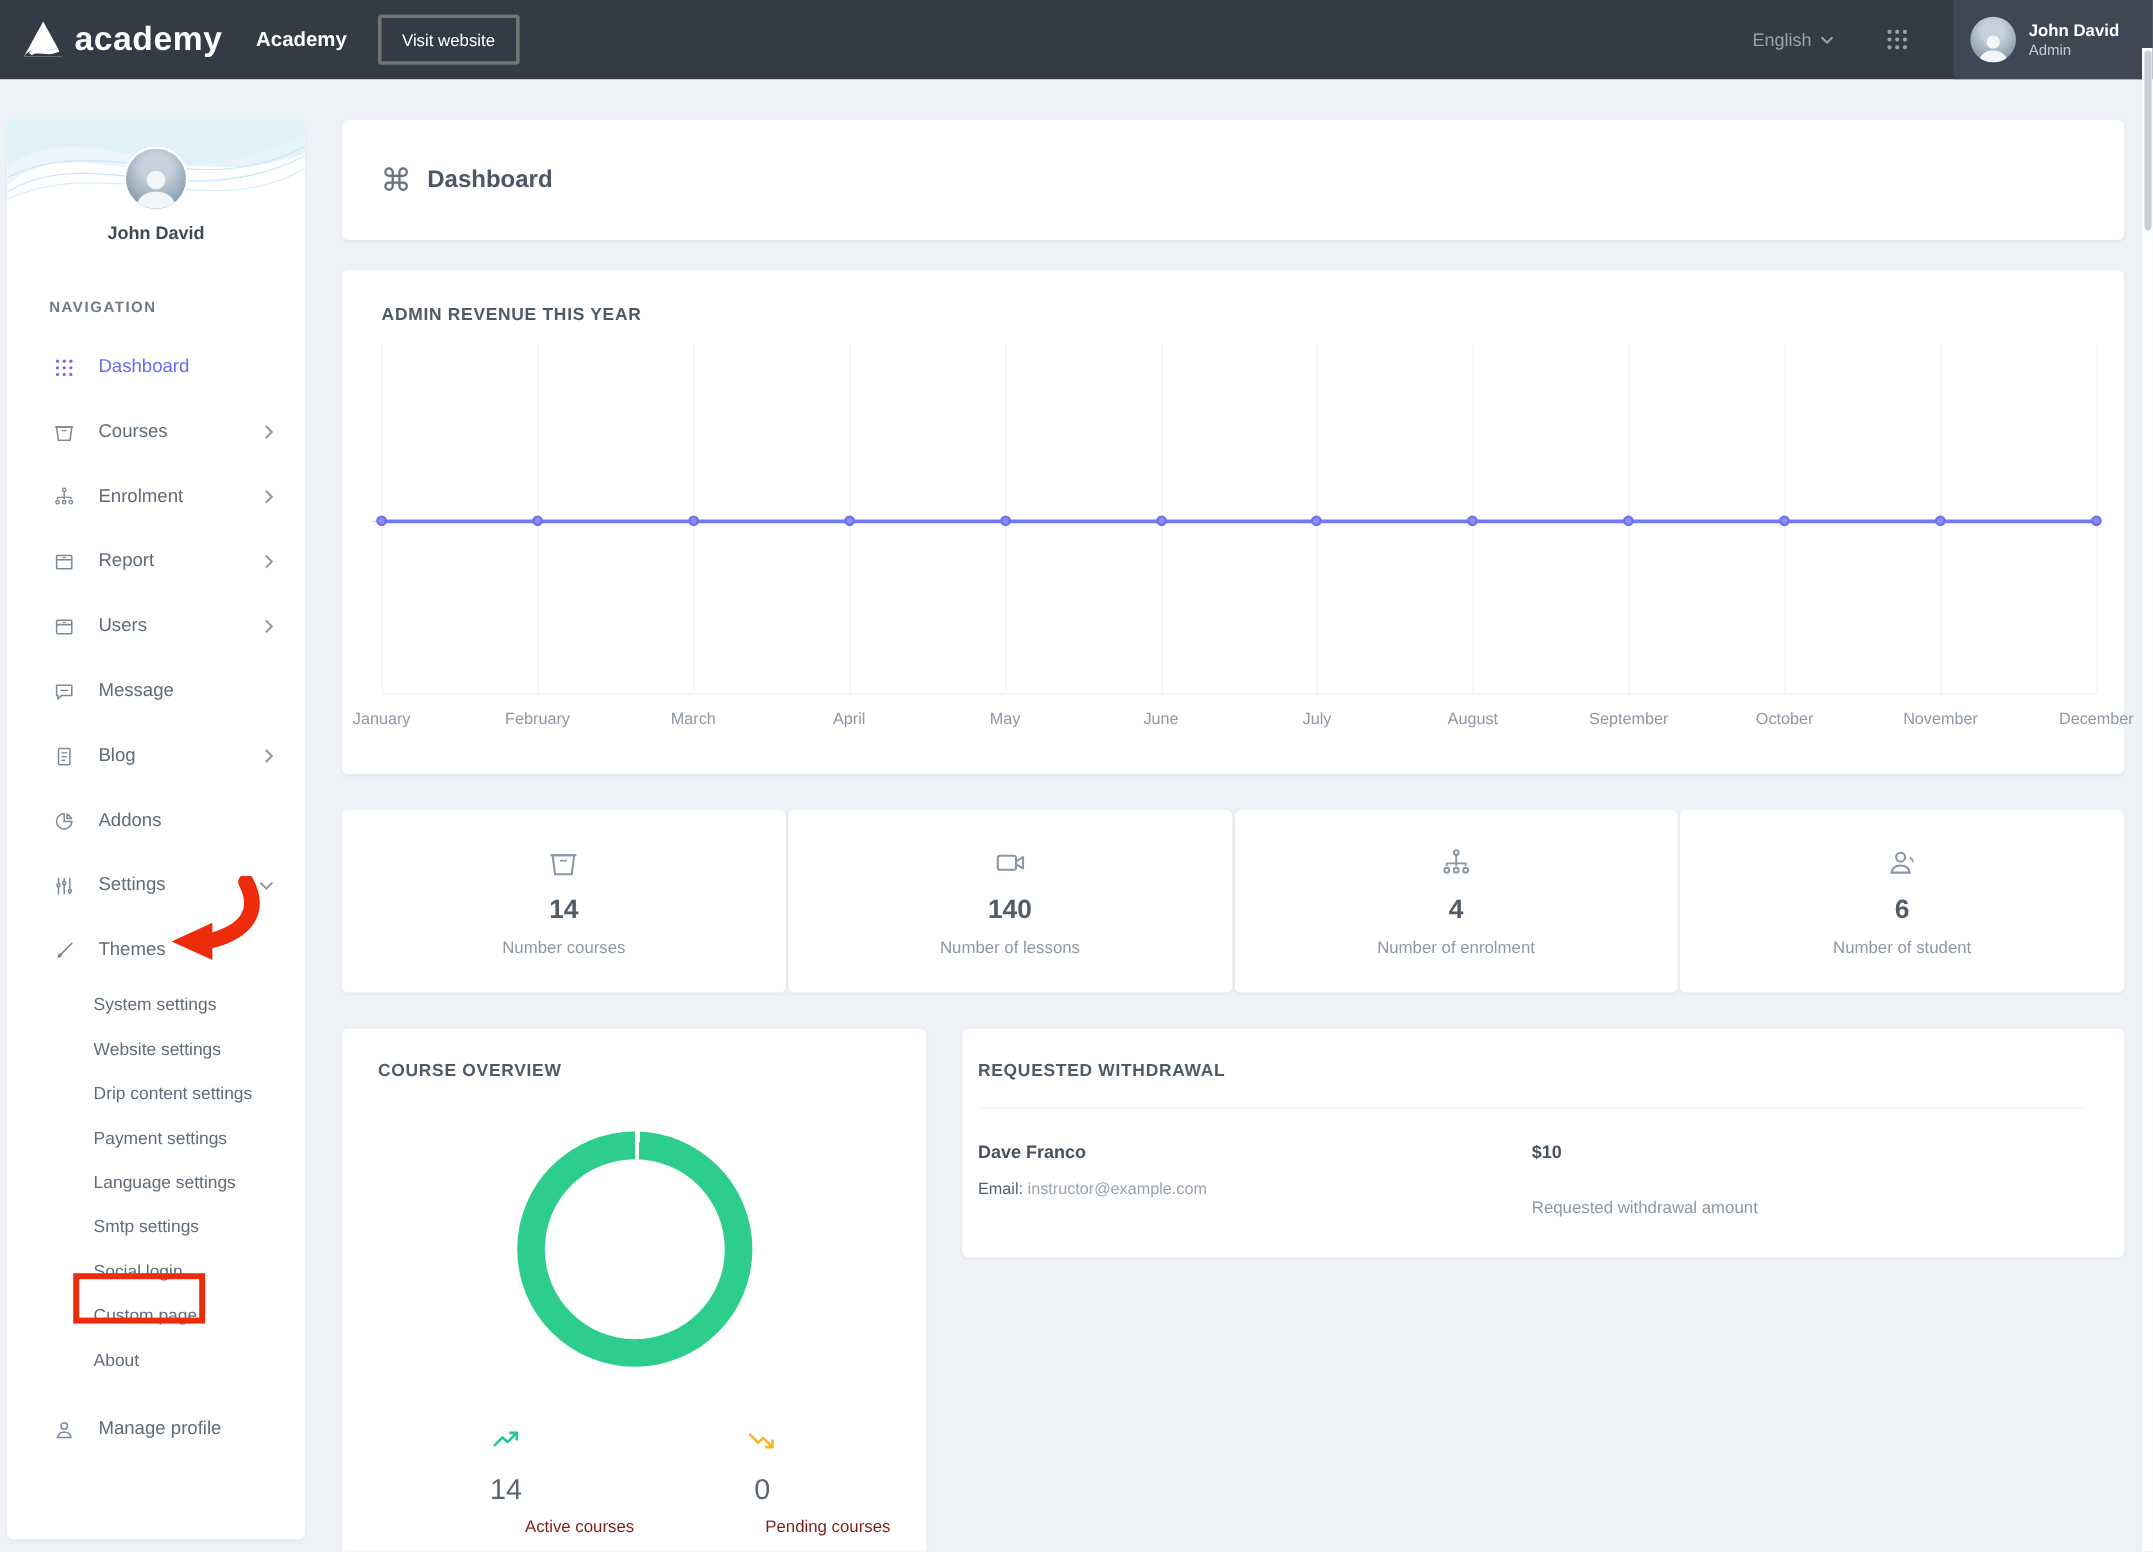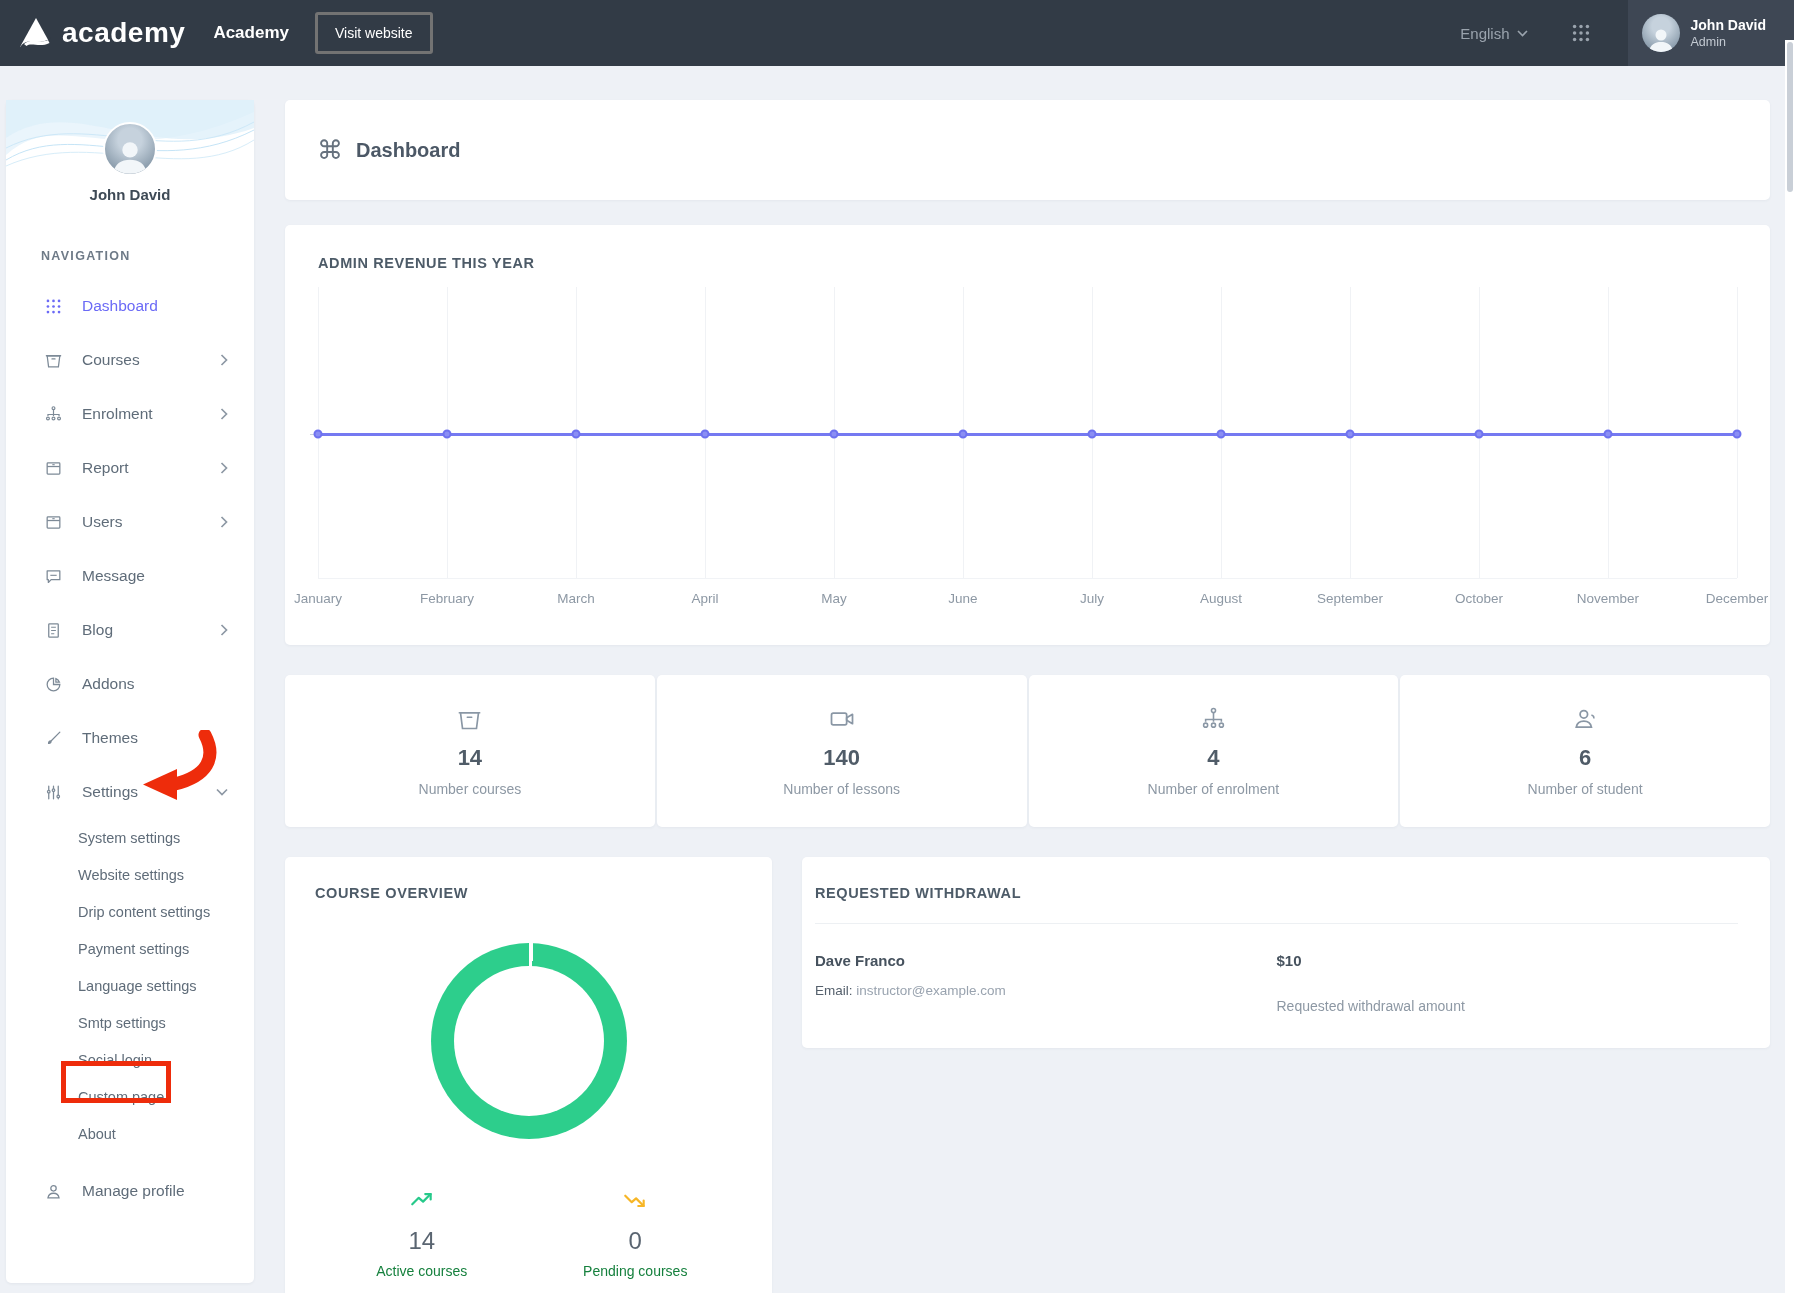--- a/index.html
+++ b/index.html
@@ -79,21 +79,21 @@
 
   
   .main { position:absolute; left:285px; top:66px; width:1485px; }
   .card { background:#fff; border-radius:5px; box-shadow:0 1px 3px rgba(40,50,70,.05); }
   .page-head { margin-top:34px; height:100px; display:flex; align-items:center; padding-left:32px; gap:13px; }
   .cmd-icon { font-size:26px; color:#67727e; line-height:1; }
   .page-title { font-size:20px; font-weight:bold; color:#4c5866; }
   .card-title { font-size:14.5px; font-weight:bold; letter-spacing:.6px; color:#4d5b68; }
 
   
-  .revenue { margin-top:25px; height:420px; padding:30px 33px 0 33px; }
+  .revenue { margin-top:25px; height:420px; padding:30px 23px 0 33px; }
   .plot { position:relative; margin-top:16px; height:292px; border-bottom:1px solid #f1f3f6; }
   .gridline { position:absolute; top:0; bottom:0; width:1px; background:#f0f2f5; }
   .chart-line { position:absolute; left:0; right:0; top:146px; height:3px; background:#7579f1; border-radius:2px; }
   .dot {
     position:absolute; top:147px; width:9px; height:9px; border-radius:50%;
     background:#8a8ef4; border:2px solid #6e72ef; transform:translate(-50%,-50%);
   }
   .ytick { position:absolute; left:-8px; top:147px; width:8px; height:1px; background:#cdd3da; }
   .months { position:relative; height:40px; }
   .month { position:absolute; top:12px; transform:translateX(-50%); font-size:13.5px; color:#8d98a4; white-space:nowrap; }
@@ -118,21 +118,21 @@
     background:conic-gradient(#ffffff 0deg 2.5deg, #2dce8c 2.5deg 360deg);
     display:flex; align-items:center; justify-content:center;
   }
   .donut-hole { width:150px; height:150px; border-radius:50%; background:#fff; }
   .course-stats { display:flex; margin-top:48px; }
   .course-stat { flex:1; text-align:center; }
   .trend { display:inline-flex; }
   .trend.up { color:#26c98a; }
   .trend.down { color:#f7b626; }
   .course-val { margin-top:10px; font-size:24px; color:#5a6571; }
-  .course-lab { margin-top:8px; font-size:14px; color:#15803d; }
+  .course-lab { margin-top:8px; font-size:14px; color:#7f1d1d;text-align:right; }
 
   .withdraw-card { flex:1; padding:28px 32px 34px 13px; }
   .divider { margin-top:22px; border-top:1px solid #edf0f3; }
   .wd-row { display:flex; margin-top:28px; }
   .wd-col { width:50%; }
   .wd-name { font-size:15px; font-weight:bold; color:#46525e; }
   .wd-email { margin-top:14px; font-size:13.5px; color:#55606c; }
   .wd-email .addr { color:#99a3af; }
   .wd-amount { font-size:15px; font-weight:bold; color:#46525e; }
   .wd-caption { margin-top:29px; font-size:14px; color:#8d98a4; }
@@ -326,41 +326,41 @@
         <svg class="icon" width="19" height="19" viewBox="0 0 24 24" fill="none" stroke="currentColor" stroke-width="1.6">
           <path d="M20 12 A8 8 0 1 1 12 4 L12 12 Z"></path>
             <path d="M15 4.5 A8 8 0 0 1 19.5 9 L15 9 Z"></path>
         </svg>
       </span>
       <span>Addons</span>
     </li>
     <li class="nav-item">
       <span class="ico">
         <svg class="icon" width="19" height="19" viewBox="0 0 24 24" fill="none" stroke="currentColor" stroke-width="1.6" stroke-linecap="round">
-          <path d="M20 4 L9.5 14.5"></path>
-            <path d="M9.5 14.5 C7 13.5 4.5 16 5 19 C8 19.5 10.5 17 9.5 14.5 Z" fill="currentColor" stroke="none"></path>
-        </svg>
-      </span>
-      <span>Themes</span>
-    </li>
-    <li class="nav-item">
-      <span class="ico">
-        <svg class="icon" width="19" height="19" viewBox="0 0 24 24" fill="none" stroke="currentColor" stroke-width="1.6" stroke-linecap="round">
           <path d="M6 4 V9 M6 13 V20 M12 4 V7 M12 11 V20 M18 4 V15 M18 19 V20"></path>
           <circle cx="6" cy="11" r="1.6"></circle>
             <circle cx="12" cy="9" r="1.6"></circle>
             <circle cx="18" cy="17" r="1.6"></circle>
         </svg>
       </span>
       <span>Settings</span>
       <span class="chev">
         <svg class="icon" width="12" height="8" viewBox="0 0 12 8">
             <path d="M1 1.5 L6 6.5 L11 1.5" fill="none" stroke="currentColor" stroke-width="1.7"></path>
           </svg>
       </span>
+    </li>
+    <li class="nav-item">
+      <span class="ico">
+        <svg class="icon" width="19" height="19" viewBox="0 0 24 24" fill="none" stroke="currentColor" stroke-width="1.6" stroke-linecap="round">
+          <path d="M20 4 L9.5 14.5"></path>
+            <path d="M9.5 14.5 C7 13.5 4.5 16 5 19 C8 19.5 10.5 17 9.5 14.5 Z" fill="currentColor" stroke="none"></path>
+        </svg>
+      </span>
+      <span>Themes</span>
     </li>
   </ul>
 
   <ul class="submenu">
     <li>System settings</li>
     <li>Website settings</li>
     <li>Drip content settings</li>
     <li>Payment settings</li>
     <li>Language settings</li>
     <li>Smtp settings</li>

